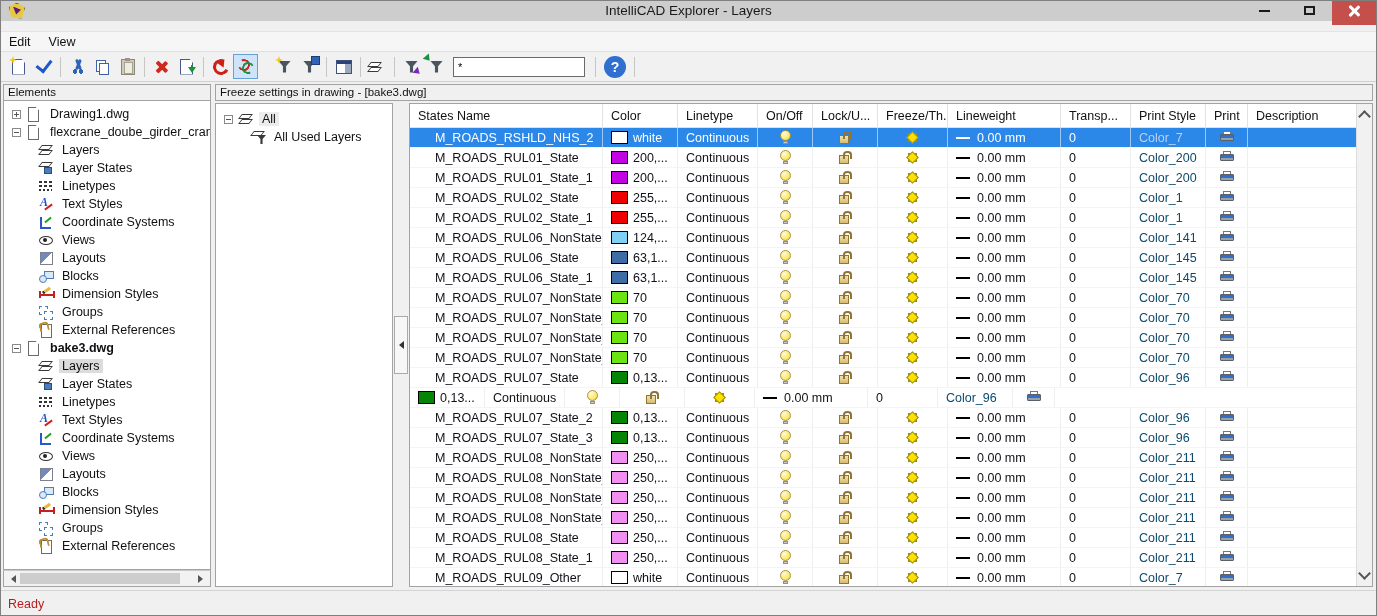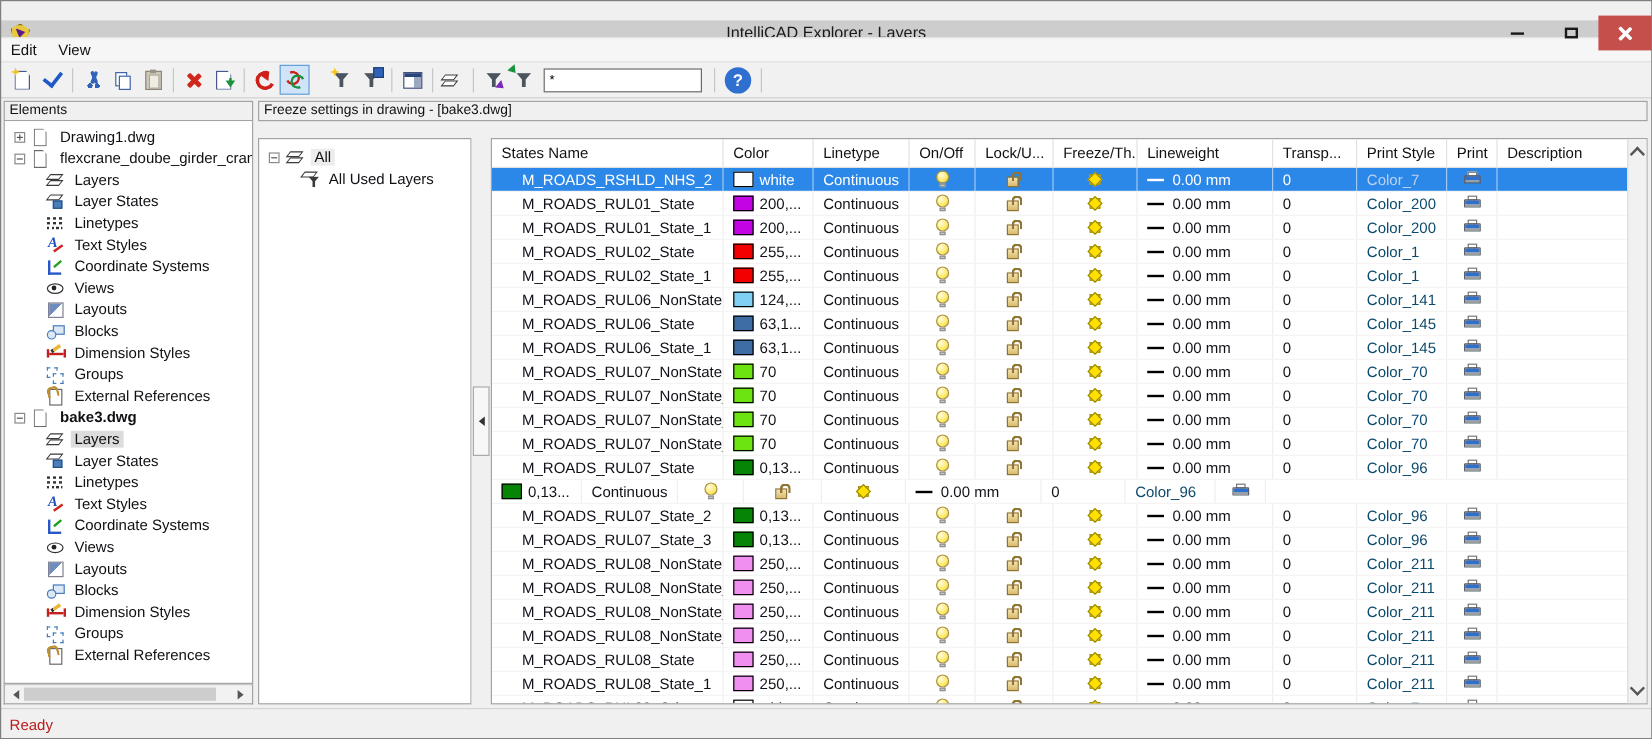--- a/index.html
+++ b/index.html
@@ -2,21 +2,21 @@
 <html><head>
 <meta charset="utf-8">
 <style>
   html,body{margin:0;padding:0}
   body{width:1377px;height:616px;position:relative;overflow:hidden;
        font-family:"Liberation Sans",sans-serif;background:#f0f0f0;
        -webkit-font-smoothing:antialiased}
   .frame{position:absolute;inset:0;border:1px solid #7f7f7f;box-sizing:border-box;pointer-events:none;z-index:50}
 
   
-  .titlebar{position:absolute;left:0;top:17px;right:0;height:21px;background:#cdcdcd;display:flex;align-items:center}
+  .titlebar{position:absolute;left:0;top:0;right:0;height:21px;background:#cdcdcd;display:flex;align-items:center}
   .app-icon{width:16px;height:16px;margin-left:9px;position:relative;flex:none}
   .app-icon::before{content:"";position:absolute;inset:0;background:#e8c83c;border:1px solid #7a6a18;
     clip-path:polygon(50% 0,100% 34%,78% 100%,14% 92%,0 28%)}
   .app-icon::after{content:"";position:absolute;left:4px;top:4px;width:8px;height:8px;background:#5a1a8a;
     clip-path:polygon(0 0,100% 40%,40% 100%)}
   .title-text{position:absolute;left:0;right:0;text-align:center;font-size:13.5px;color:#1a1a1a}
   .win-btns{margin-left:auto;display:flex;align-items:center;height:100%;z-index:2}
   .win-btn{width:45px;height:29px;display:flex;align-items:center;justify-content:center}
   .min-glyph{width:11px;height:2px;background:#1a1a1a}
   .max-glyph{width:11px;height:9px;border:2px solid #1a1a1a;box-sizing:border-box;background:#cdcdcd}
@@ -115,21 +115,21 @@
   .ic-all-used::after{content:"";position:absolute;right:0;top:5px;width:9px;height:9px;background:#3a3a3a;clip-path:polygon(0 0,100% 0,62% 45%,62% 100%,38% 100%,38% 45%)}
 
   
   .left-scroll{height:17px;border:1px solid #a3a3a3;border-top:1px solid #c9c9c9;background:#f2f2f2;display:flex;align-items:center;padding:0 3px;box-sizing:border-box}
   .sb-arrow-left{width:0;height:0;border:4px solid transparent;border-right:5px solid #555}
   .sb-arrow-right{width:0;height:0;border:4px solid transparent;border-left:5px solid #555;margin-left:auto}
   .hthumb{width:160px;height:11px;background:#cdcdcd;margin-left:4px}
 
   
   .right-area{position:absolute;left:215px;top:1px;right:4px;bottom:3px;display:flex;flex-direction:column}
-  .right-row{flex:1;display:flex;margin-top:14px;min-height:0}
+  .right-row{flex:1;display:flex;margin-top:2px;min-height:0}
   .mid-tree{width:178px;border:1px solid #a3a3a3;background:#fff;padding-top:6px;box-sizing:border-box;flex:none}
   .mt-sel{background:#ececec}
   .v-splitter{width:16px;background:#f0f0f0;display:flex;align-items:center;justify-content:center;flex:none}
   .collapse-btn{width:12px;height:56px;border:1px solid #aaa;background:#f7f7f7;display:flex;align-items:center;justify-content:center}
   .tri-left{width:0;height:0;border-top:4px solid transparent;border-bottom:4px solid transparent;border-right:5px solid #333}
 
   
   .table-panel{flex:1;border:1px solid #a3a3a3;background:#fff;display:flex;min-width:0}
   .table-main{flex:1;display:flex;flex-direction:column;min-width:0;overflow:hidden}
   .thead{display:flex;height:23px;flex:none;align-items:stretch;border-bottom:1px solid #e0e0e0;font-size:12.5px;color:#111}

